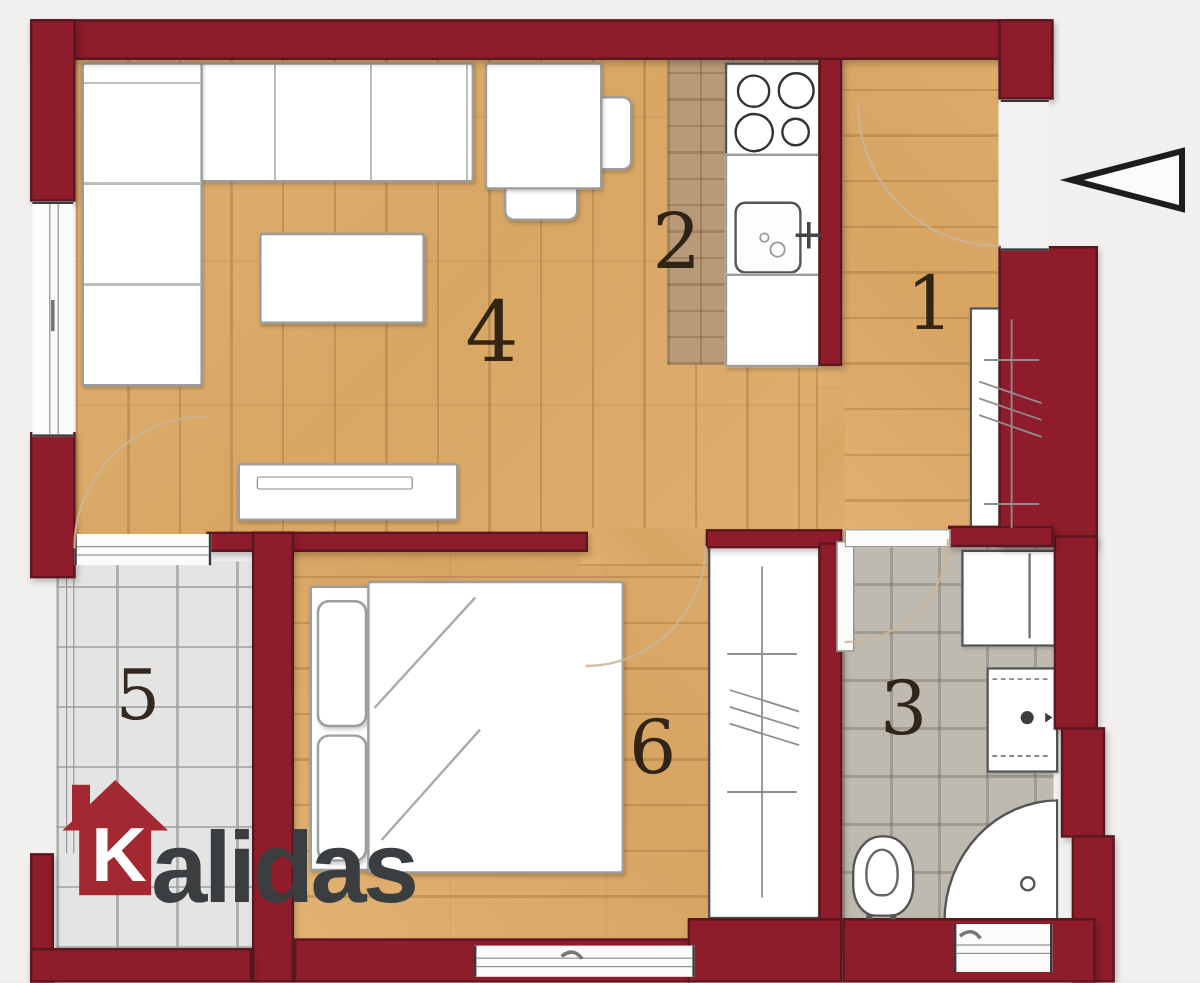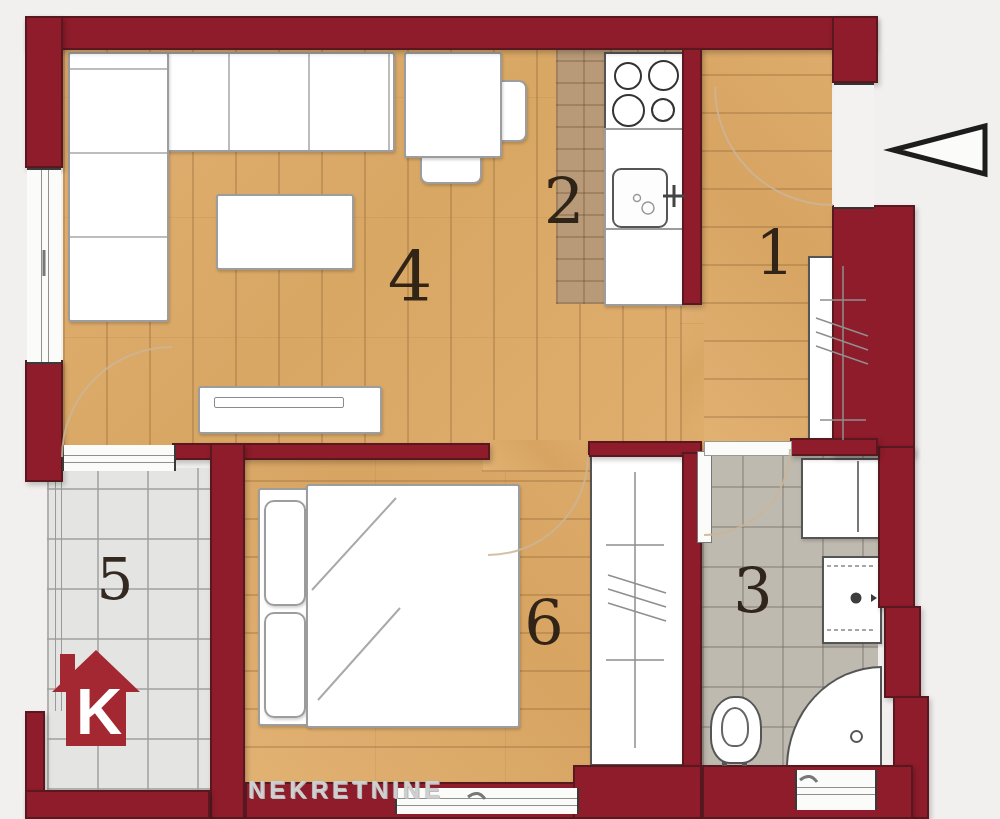--- a/index.html
+++ b/index.html
@@ -245,16 +245,16 @@
   <div class="room-num z-label" style="left:722px;top:560px;width:62px;font-size:62px;">3</div>
   <div class="room-num z-label" style="left:375px;top:242px;width:70px;font-size:70px;">4</div>
   <div class="room-num z-label" style="left:85px;top:550px;width:60px;font-size:58px;">5</div>
   <div class="room-num z-label" style="left:513px;top:592px;width:62px;font-size:62px;">6</div>
 
   <div class="logo">
     <div class="logo-chimney"></div>
     <div class="logo-roof"></div>
     <div class="logo-body"></div>
     <div class="logo-k">K</div>
-    <div class="logo-sub">NEKRETNINE</div>
+    <div class="logo-rest">alidas</div>
   </div>
 
 </div>
 
 </body></html>

